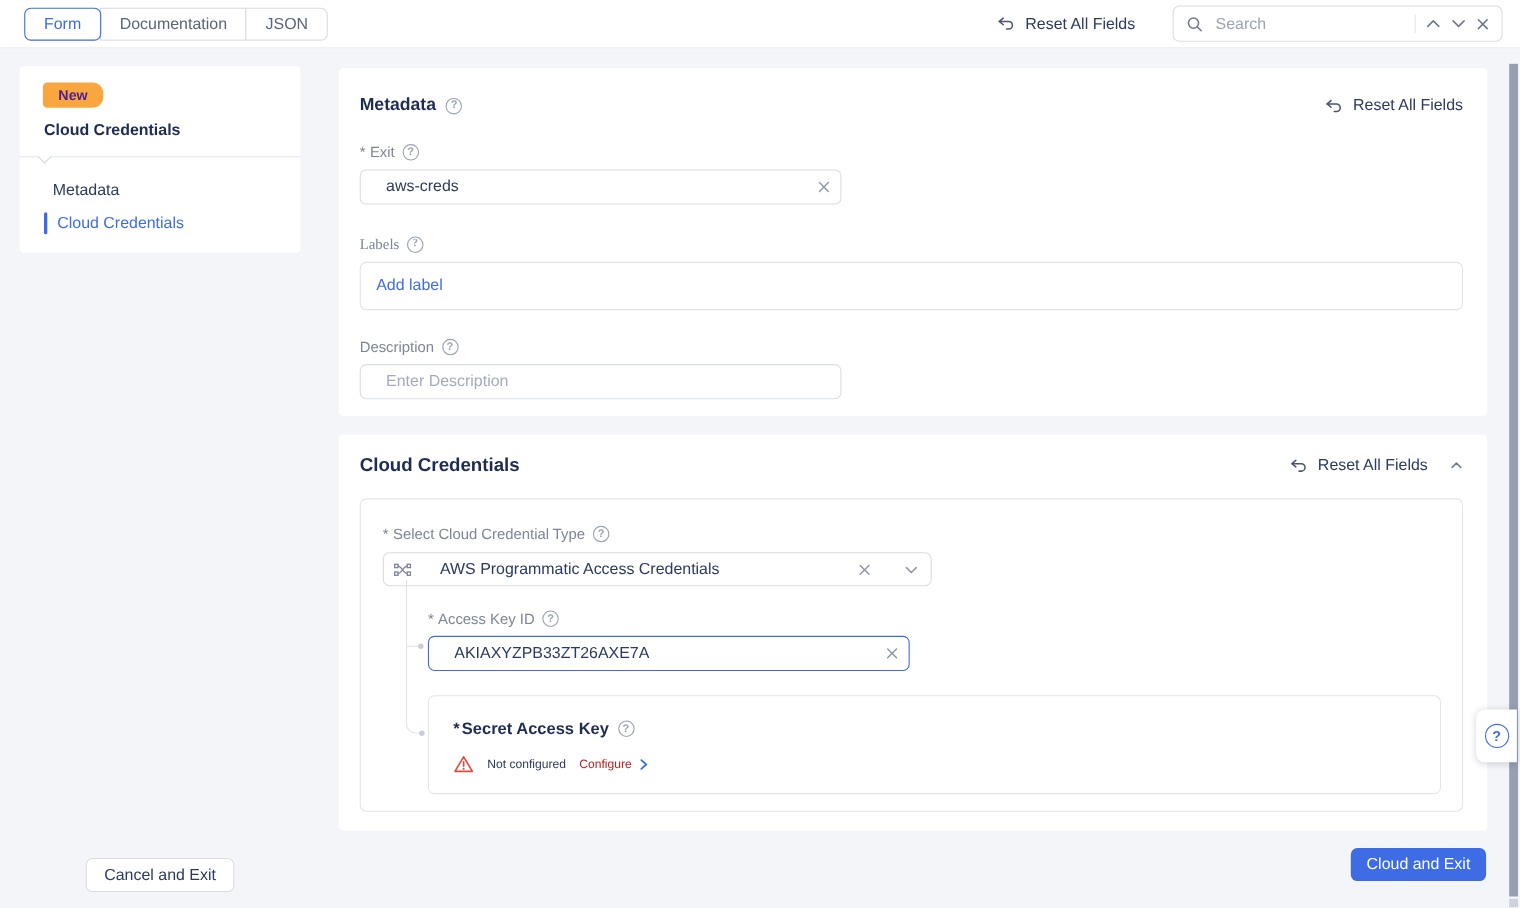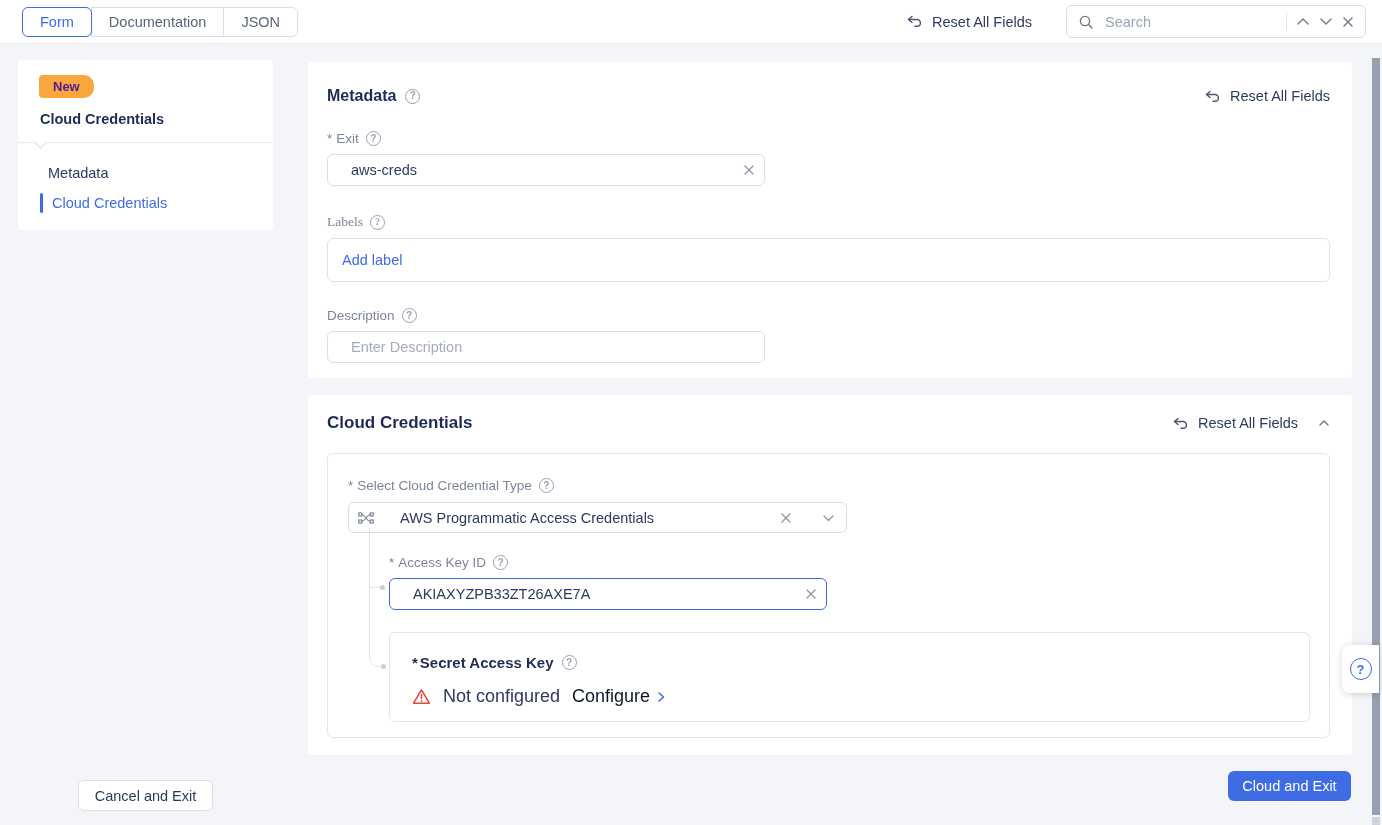--- a/index.html
+++ b/index.html
@@ -86,22 +86,22 @@
     border-left:1px solid #dfe3ea; border-bottom:1px solid #dfe3ea;
     border-bottom-left-radius:9px; }
   .tree-stub { position:absolute; left:41px; top:133px; width:11px; border-top:1px solid #dfe3ea; }
   .tree-dot { position:absolute; width:5px; height:5px; border-radius:50%; background:#c8cedb; }
   .indent { margin-left:41px; }
   .focused { border:1.5px solid #3e6ce5; }
   .secret-panel { margin:22px 0 0 41px; width:921px; height:90px; border:1px solid #e2e5ec;
     border-radius:6px; padding:21px 0 0 22px; }
   .secret-title { font-size:15px; font-weight:bold; color:#1e2c55; display:flex;
     align-items:center; gap:8px; }
-  .secret-status { margin-top:15px; display:flex; align-items:center; gap:12px; font-size:18px; }
-  .configure-link { display:flex; align-items:center; gap:7px; color:#0f172a; cursor:pointer; }
+  .secret-status { margin-top:15px; display:flex; align-items:center; gap:12px; font-size:11px; }
+  .configure-link { display:flex; align-items:center; gap:7px; color:#b91c1c; cursor:pointer; }
 
   
   .cancel-btn { position:absolute; left:78px; top:780px; width:135px; height:31px;
     background:#fff; border:1px solid #d9dde6; border-radius:6px; color:#2b3a5e;
     font-size:14.5px; display:flex; align-items:center; justify-content:center; cursor:pointer; }
   .save-btn { position:absolute; left:1228px; top:771px; width:123px; height:30px;
     background:#3e6ce5; border:none; border-radius:6px; color:#fff; font-size:14.5px;
     display:flex; align-items:center; justify-content:center; cursor:pointer; }
   .help-fab { position:absolute; right:3px; top:645px; width:37px; height:48px; background:#fff;
     border-radius:8px 0 0 8px; box-shadow:0 1px 7px rgba(20,30,60,0.18); display:flex;

